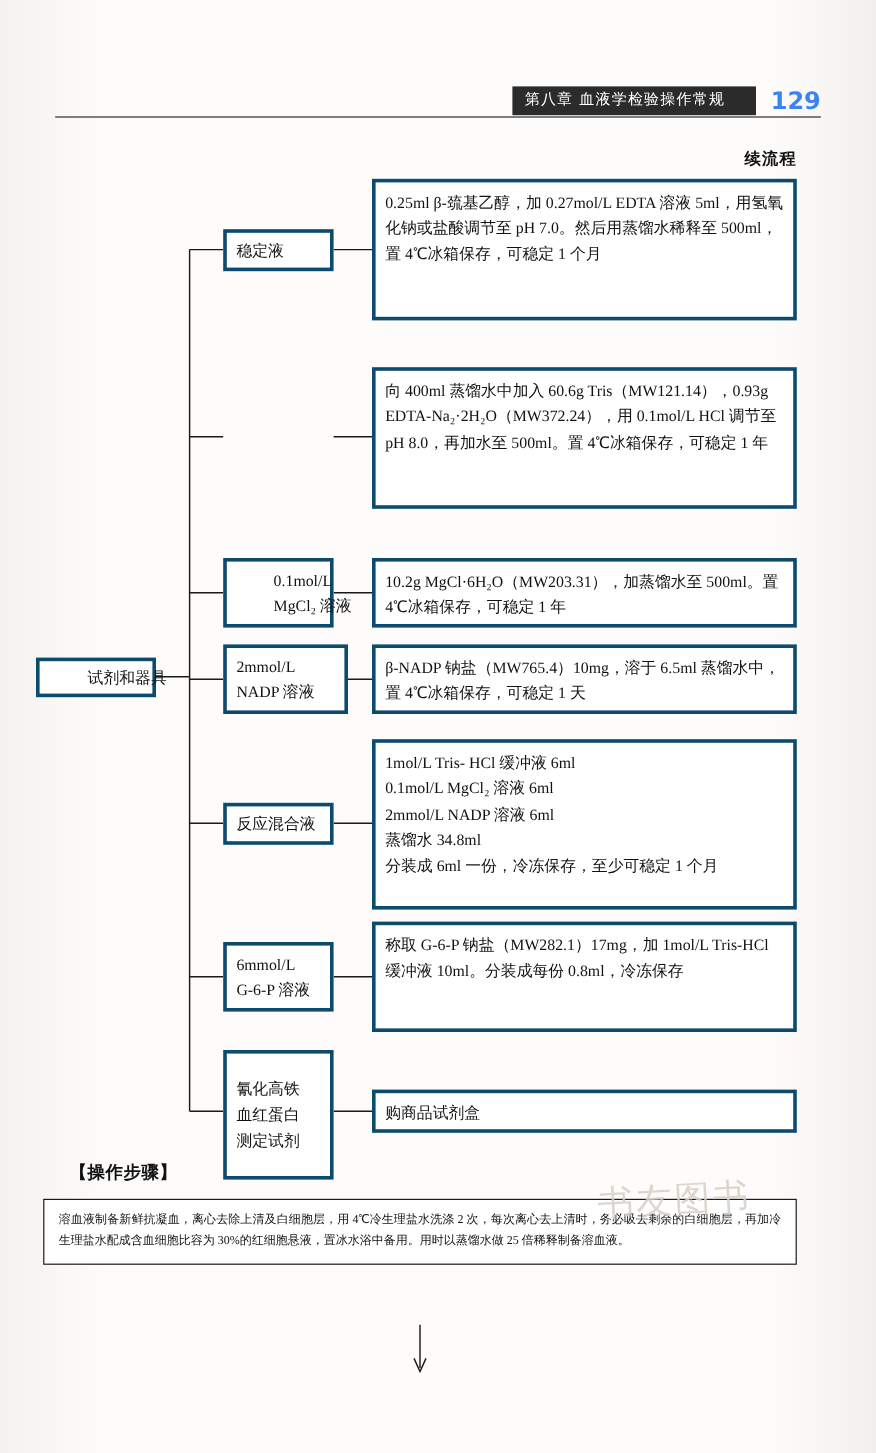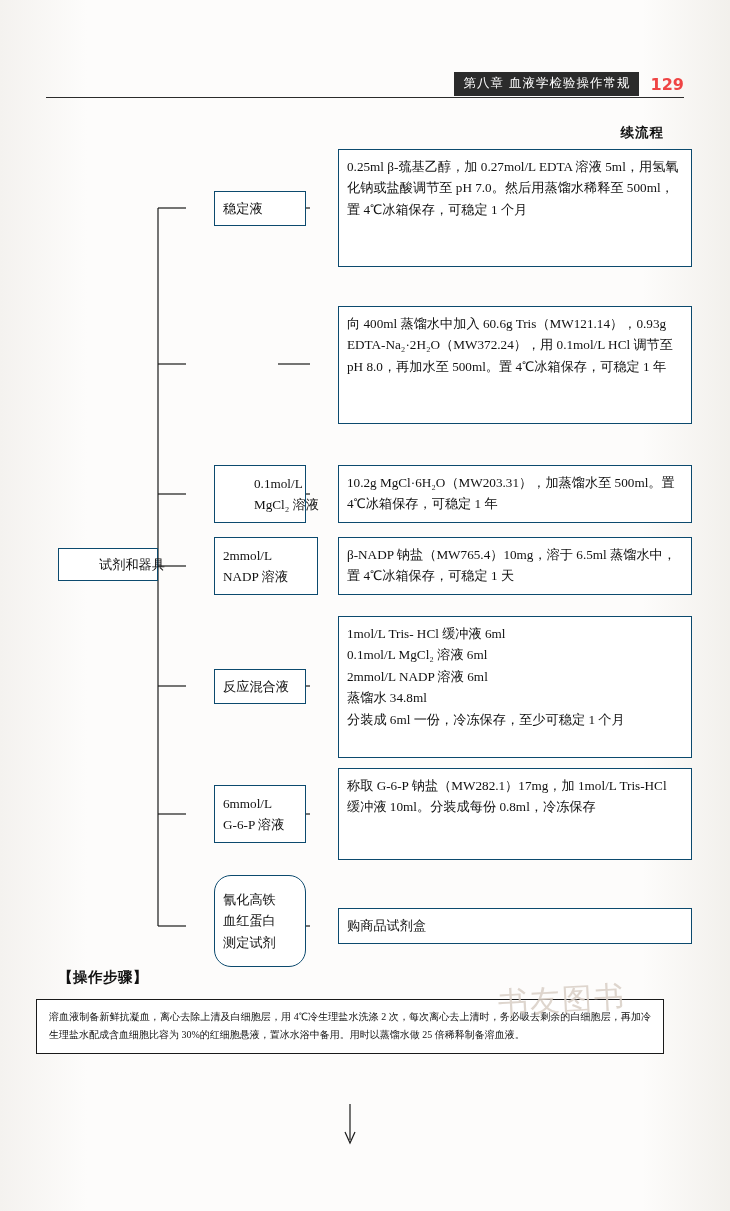--- a/index.html
+++ b/index.html
@@ -22,49 +22,48 @@
   }
 
   
   .header{
     position:absolute;top:72px;right:46px;
     display:flex;align-items:center;gap:12px;
   }
   .header-chapter{
     background:#2b2b2b;color:#ffffff;
     font-size:12.5px;letter-spacing:1px;
-    padding:3px 8px 4px 10px;
+    padding:3px 26px 4px 10px;
     font-family:"DejaVu Sans", sans-serif;
     white-space:nowrap;
   }
   .header-page{
-    font-size:16px;font-weight:bold;
-    font-family:"DejaVu Sans", sans-serif;
-    color:#ef4444;
+    font-size:20px;font-weight:bold;
+    font-family:"DejaVu Sans", sans-serif;
+    color:#3b82f6;
   }
   .header-rule{
     position:absolute;top:97px;left:46px;right:46px;
     height:1px;background:#2b2b2b;
   }
 
   .cont-label{
     position:absolute;top:124px;right:66px;
     font-size:13.5px;font-weight:bold;
     font-family:Liberation Mono, monospace;
     letter-spacing:1px;
   }
   .box{
     position:absolute;
-    border:1px solid #0c4a6e;
+    border:3px solid #0c4a6e;
     background:#ffffff;
     box-sizing:border-box;
     font-size:13.2px;
     line-height:1.62;
     padding:6px 8px;
-    margin-left:28px;
   }
   .box.center{
     display:flex;align-items:flex-start;justify-content:center;
     text-align:center;
     flex-direction:column;
   }
   .box.left{
     text-align:left;
   }
   .box .ln{display:block;white-space:nowrap;}
@@ -179,21 +178,21 @@
   </div>
 
   <div class="box center" style="left:186px;top:785px;width:92px;height:58px;">
     <span class="ln">6mmol/L</span>
     <span class="ln">G-6-P 溶液</span>
   </div>
   <div class="box left" style="left:310px;top:768px;width:354px;height:92px;">
     <span class="wrap">称取 G-6-P 钠盐（MW282.1）17mg，加 1mol/L Tris-HCl 缓冲液 10ml。分装成每份 0.8ml，冷冻保存</span>
   </div>
 
-  <div class="box center" style="left:186px;top:875px;width:92px;height:92px;border-radius:17px;">
+  <div class="box center" style="left:186px;top:875px;width:92px;height:108px;">
     <span class="ln">氰化高铁</span>
     <span class="ln">血红蛋白</span>
     <span class="ln">测定试剂</span>
   </div>
   <div class="box left" style="left:310px;top:908px;width:354px;height:36px;">
     <span class="wrap">购商品试剂盒</span>
   </div>
 
   <div class="steps-title">【操作步骤】</div>
   <div class="steps-box">

